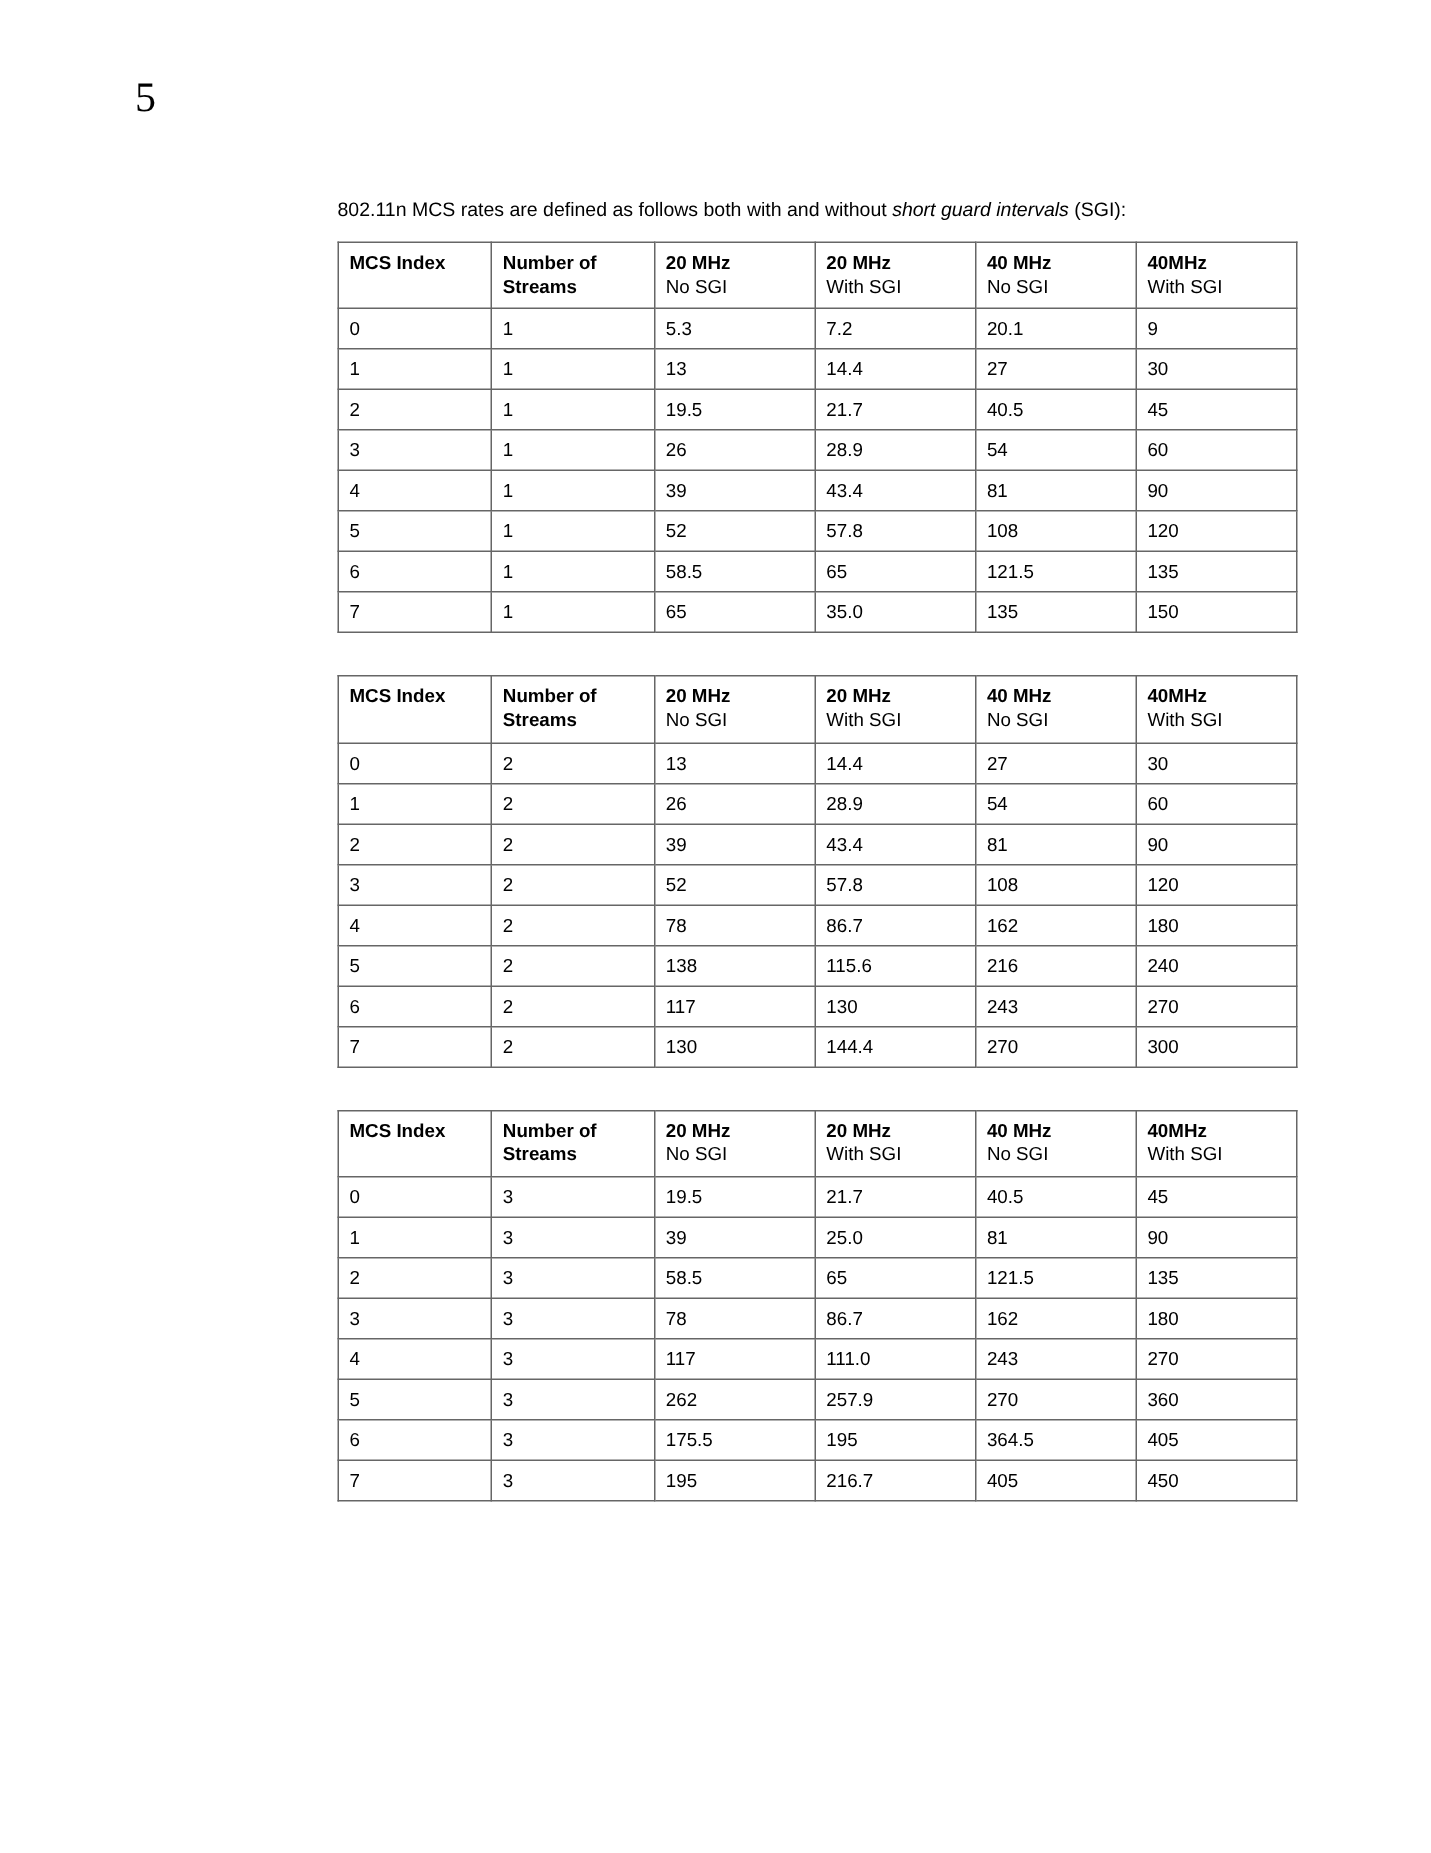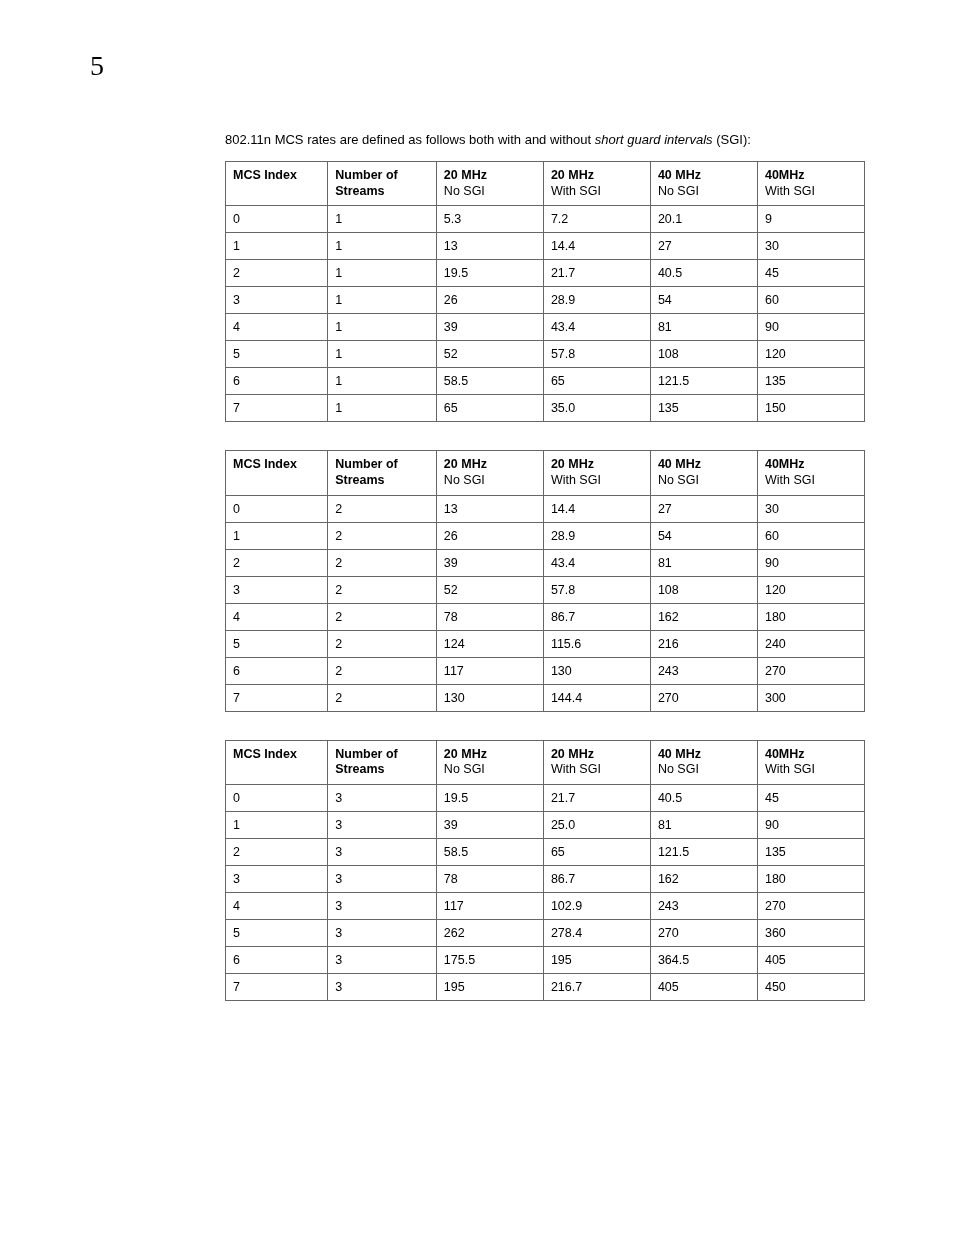--- a/index.html
+++ b/index.html
@@ -198,21 +198,21 @@
           <td>4</td>
           <td>2</td>
           <td>78</td>
           <td>86.7</td>
           <td>162</td>
           <td>180</td>
         </tr>
         <tr>
           <td>5</td>
           <td>2</td>
-          <td>124</td>
+          <td>138</td>
           <td>115.6</td>
           <td>216</td>
           <td>240</td>
         </tr>
         <tr>
           <td>6</td>
           <td>2</td>
           <td>117</td>
           <td>130</td>
           <td>243</td>
@@ -277,29 +277,29 @@
           <td>3</td>
           <td>78</td>
           <td>86.7</td>
           <td>162</td>
           <td>180</td>
         </tr>
         <tr>
           <td>4</td>
           <td>3</td>
           <td>117</td>
-          <td>102.9</td>
+          <td>111.0</td>
           <td>243</td>
           <td>270</td>
         </tr>
         <tr>
           <td>5</td>
           <td>3</td>
           <td>262</td>
-          <td>278.4</td>
+          <td>257.9</td>
           <td>270</td>
           <td>360</td>
         </tr>
         <tr>
           <td>6</td>
           <td>3</td>
           <td>175.5</td>
           <td>195</td>
           <td>364.5</td>
           <td>405</td>

